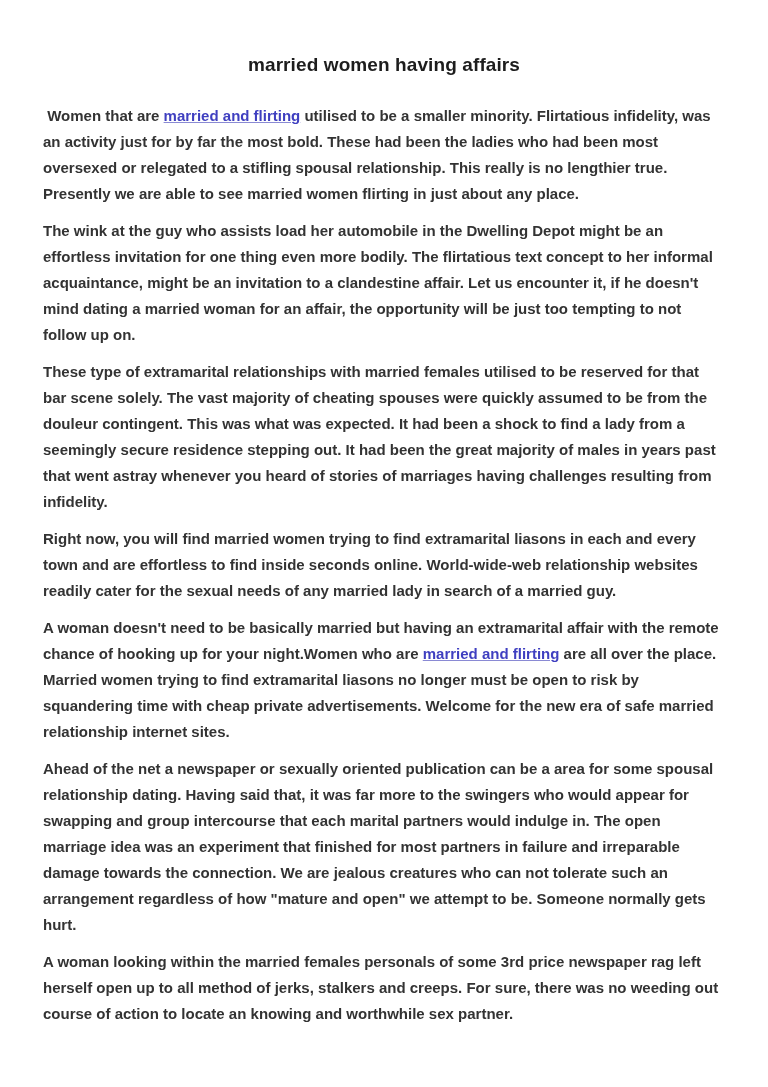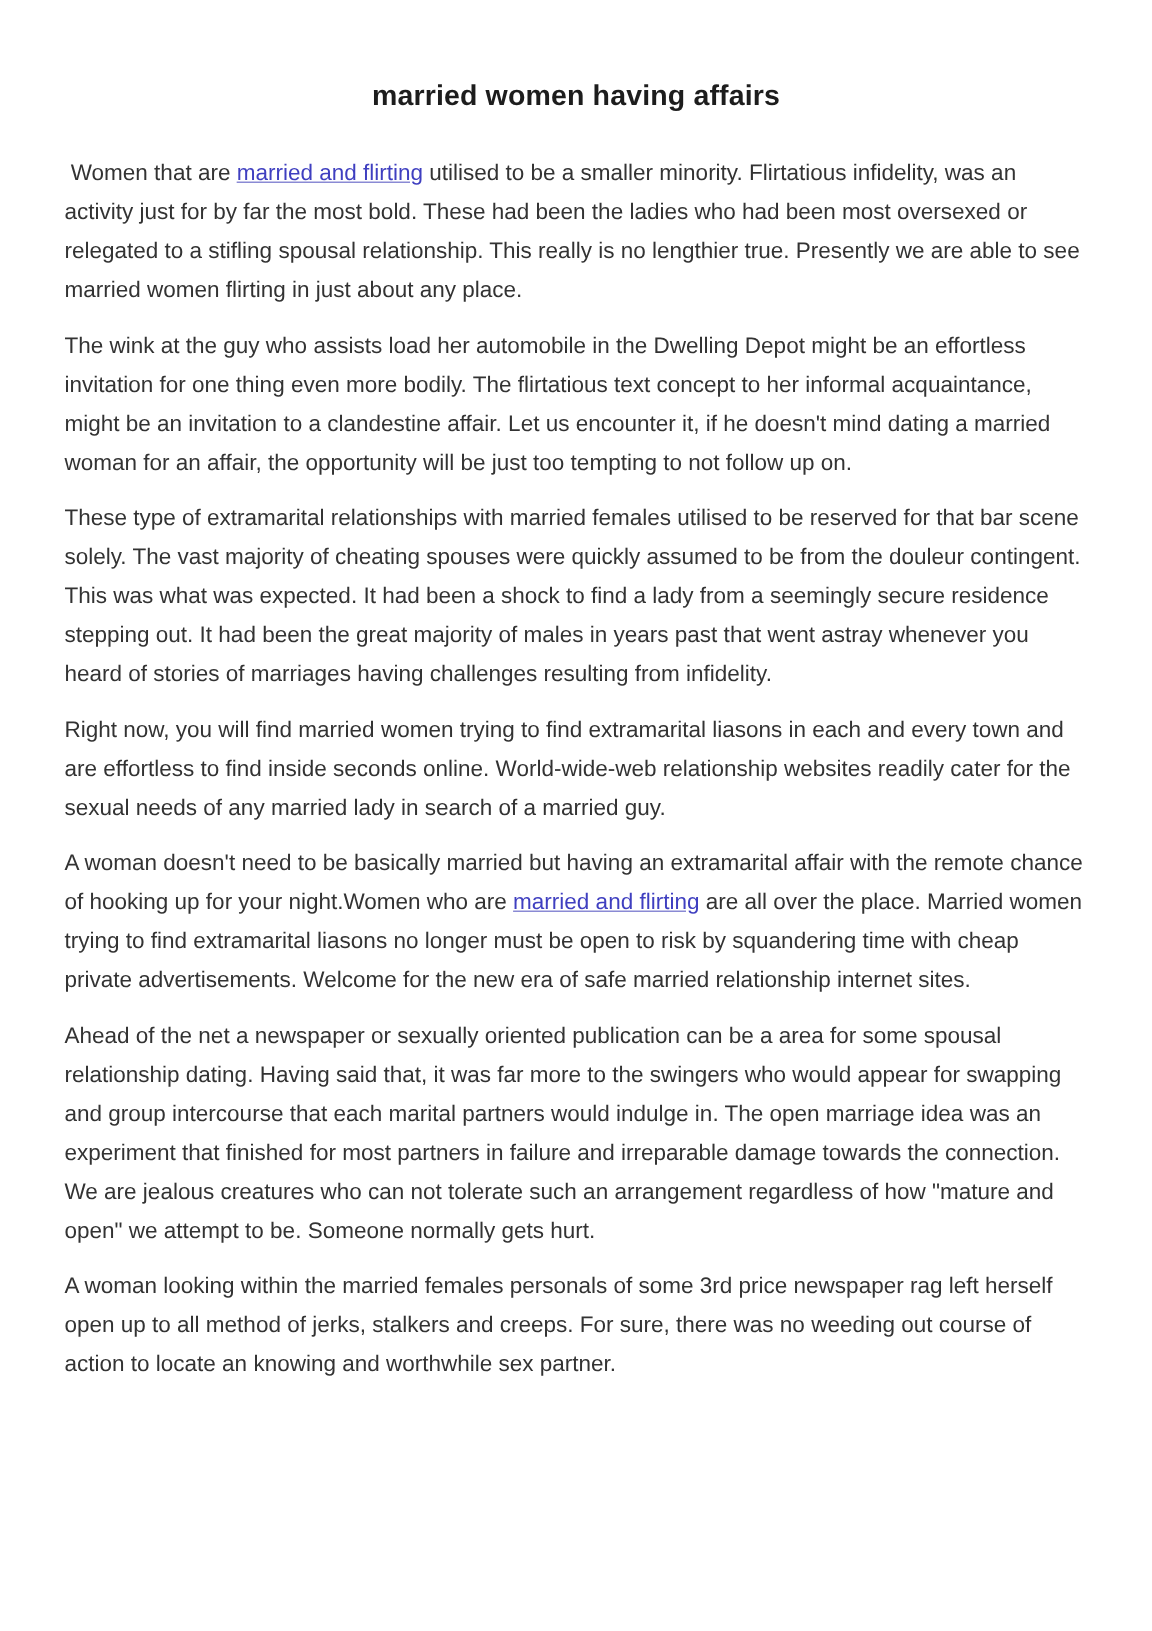--- a/index.html
+++ b/index.html
@@ -22,20 +22,21 @@
     padding-top: 53px;
     text-align: center;
     font-size: 19px;
     font-weight: 700;
     line-height: 24px;
     color: #1d1d1d;
     letter-spacing: 0.1px;
   }
   .doc-body {
     padding: 26px 45px 0 43px;
+    font-weight: bold;
   }
   .para {
     margin: 0 0 11px 0;
     font-size: 15px;
     line-height: 26px;
     color: #333333;
     letter-spacing: 0px;
     text-align: left;
   }
   .doc-link {

